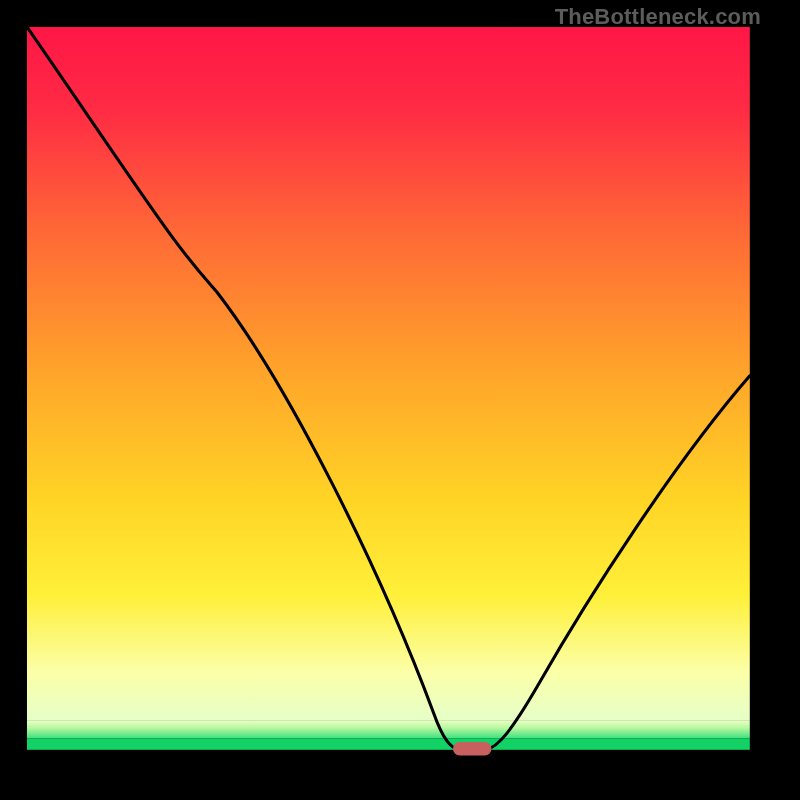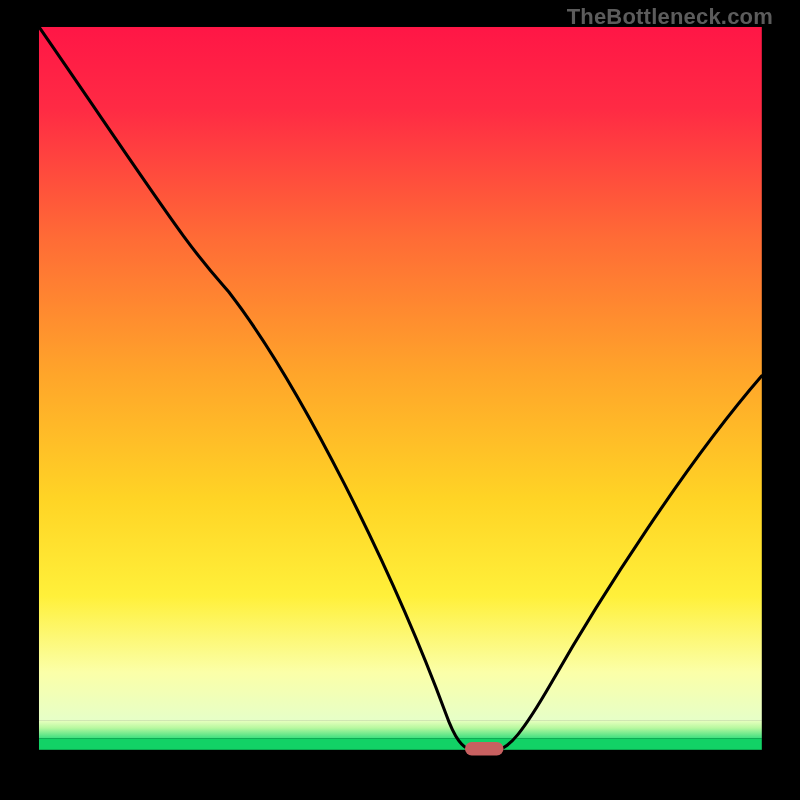--- a/index.html
+++ b/index.html
@@ -8,21 +8,20 @@
     width: 800px;
     height: 800px;
     background: #000;
     overflow: hidden;
   }
   .frame {
     position: relative;
     width: 771px;
     height: 800px;
     background: #000;
-    margin-left: 12px;
   }
   .watermark {
     position: absolute;
     top: 4px;
     right: 10px;
     font-family: Arial, Helvetica, sans-serif;
     font-size: 22px;
     font-weight: bold;
     color: #5c5c5c;
     letter-spacing: 0.2px;

